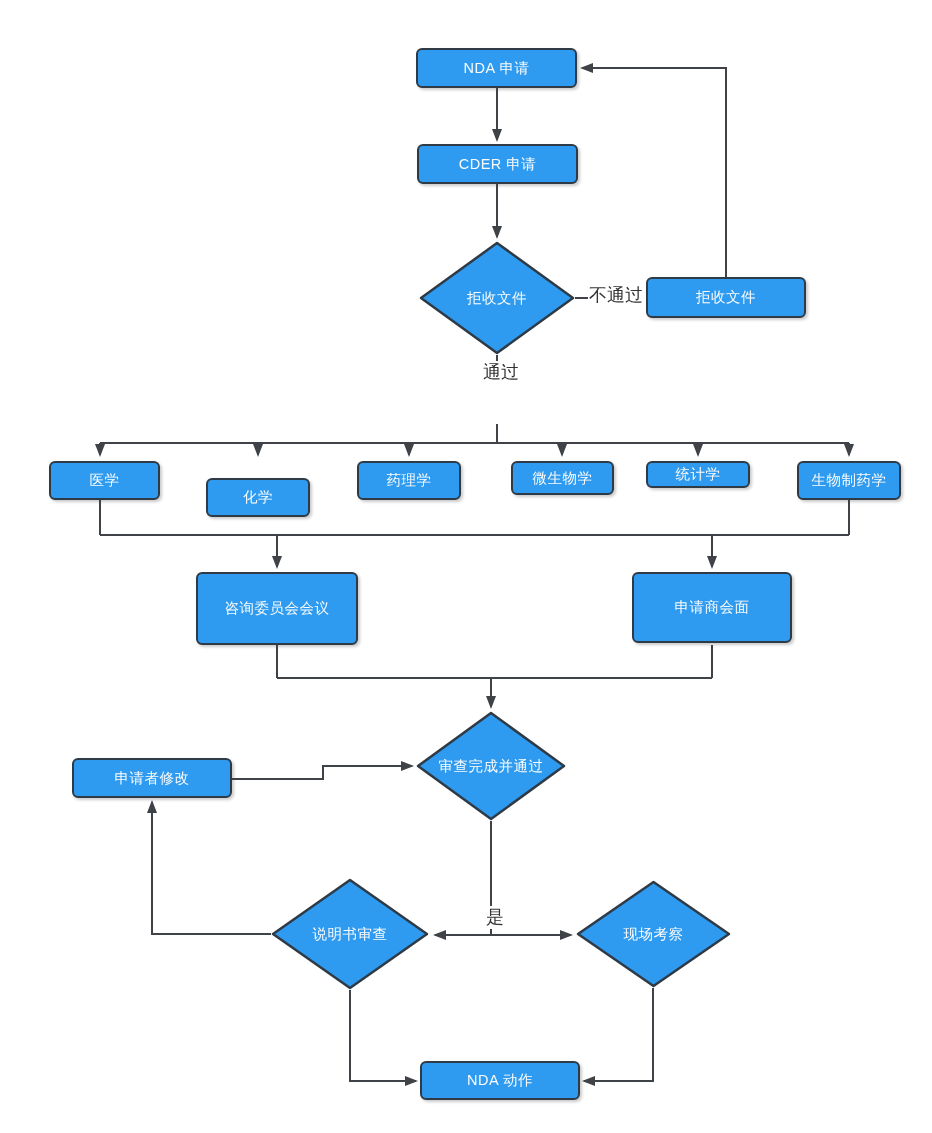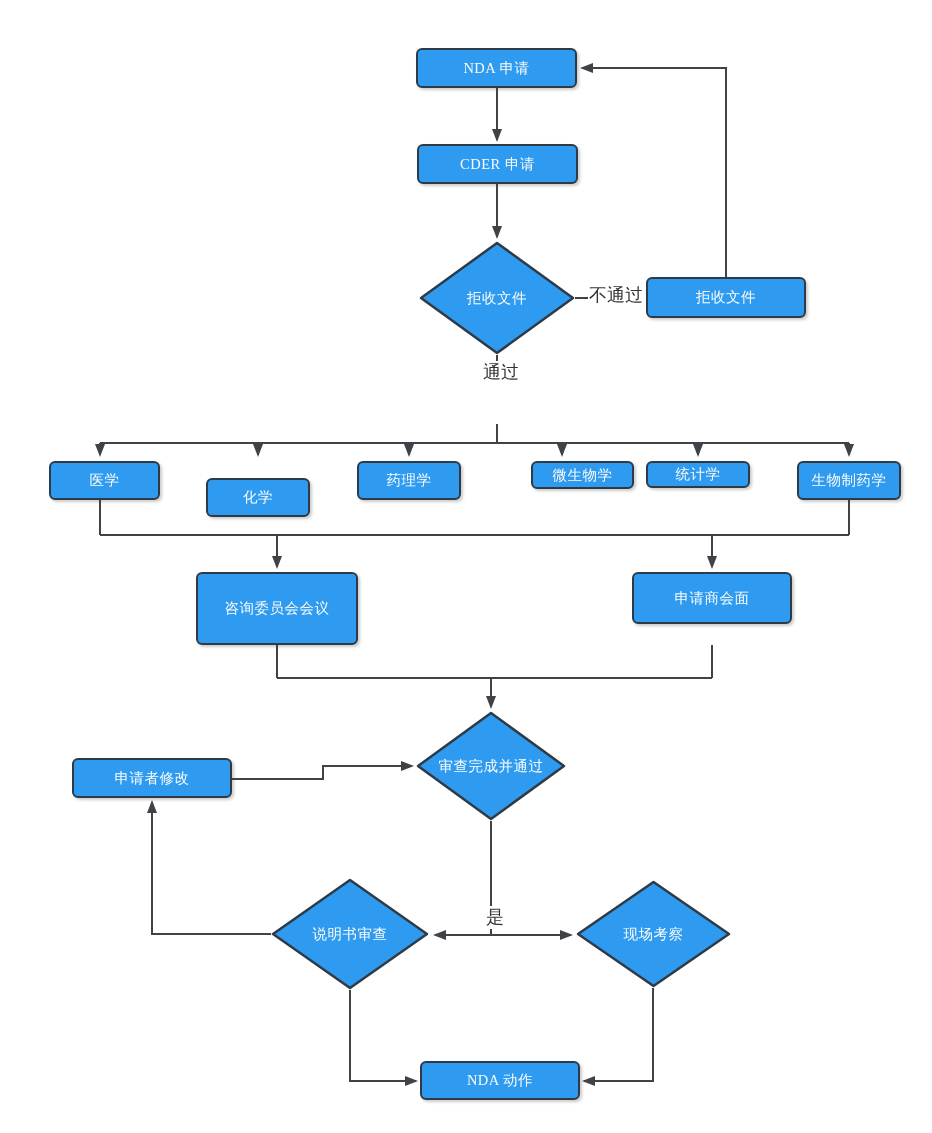--- a/index.html
+++ b/index.html
@@ -34,21 +34,21 @@
     box-shadow:2px 2px 3px rgba(70,70,70,.28);
   }
   .node.diamond{background:transparent;}
   .diamond-svg{position:absolute;left:0;top:0;width:100%;height:100%;}
   .diamond-svg polygon{
     fill:var(--node-fill);
     stroke:var(--node-border);
     stroke-width:2.5;
     stroke-linejoin:round;
   }
-  .node-label{position:relative;z-index:1;font-family:Liberation Serif, serif;}
+  .node-label{position:relative;z-index:1;}
   .edge-label{
     position:absolute;z-index:2;
     font-size:18px;color:var(--edge-label-text);
     background:var(--background);
     line-height:1.25;padding:0 1px;
   }
 </style>
 </head>
 <body>
 
@@ -123,37 +123,37 @@
   </div>
 
   <div class="node rect" style="left:206px;top:478px;width:104px;height:39px">
     <span class="node-label">化学</span>
   </div>
 
   <div class="node rect" style="left:357px;top:461px;width:104px;height:39px">
     <span class="node-label">药理学</span>
   </div>
 
-  <div class="node rect" style="left:531px;top:461px;width:103px;height:28px">
+  <div class="node rect" style="left:511px;top:461px;width:103px;height:34px">
     <span class="node-label">微生物学</span>
   </div>
 
   <div class="node rect" style="left:646px;top:461px;width:104px;height:27px">
     <span class="node-label">统计学</span>
   </div>
 
   <div class="node rect" style="left:797px;top:461px;width:104px;height:39px">
     <span class="node-label">生物制药学</span>
   </div>
 
   <div class="node rect" style="left:196px;top:572px;width:162px;height:73px">
     <span class="node-label">咨询委员会会议</span>
   </div>
 
-  <div class="node rect" style="left:632px;top:572px;width:160px;height:52px">
+  <div class="node rect" style="left:632px;top:572px;width:160px;height:71px">
     <span class="node-label">申请商会面</span>
   </div>
 
   <div class="node diamond" style="left:416px;top:711px;width:150px;height:110px">
     <svg class="diamond-svg" viewBox="0 0 150 110" preserveAspectRatio="none">
       <polygon points="75,2 148,55 75,108 2,55"></polygon>
     </svg>
     <span class="node-label">审查完成并通过</span>
   </div>
 

